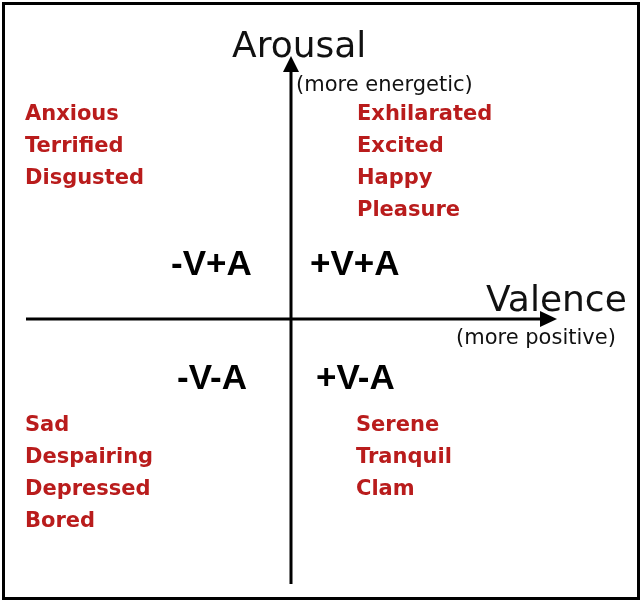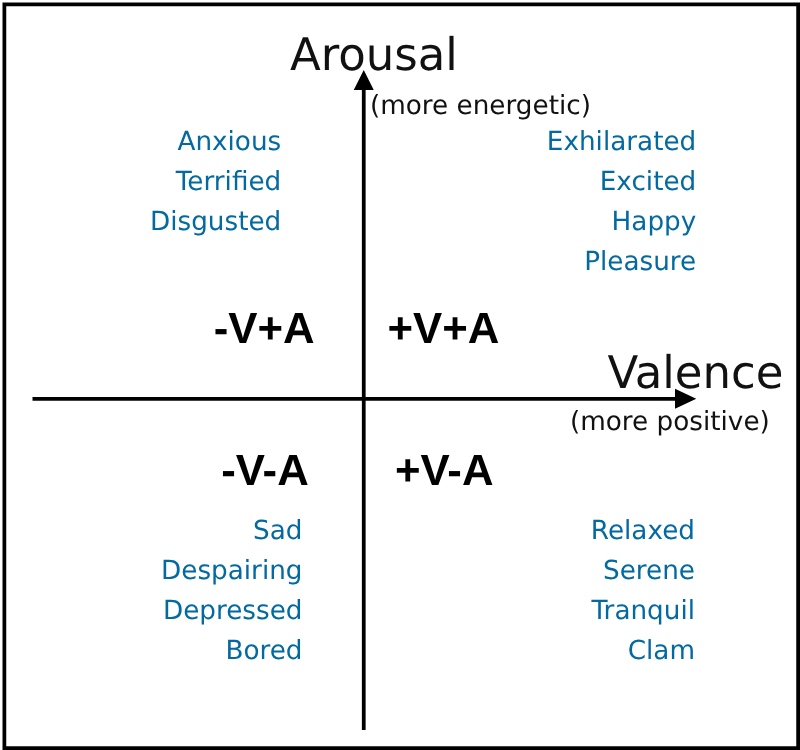--- a/index.html
+++ b/index.html
@@ -5,22 +5,22 @@
     html, body { margin: 0; padding: 0; background: #ffffff; }
     body { width: 640px; height: 600px; position: relative; overflow: hidden; }
     #frame {
       position: absolute; left: 2px; top: 2px; width: 632px; height: 592px;
       border: 3px solid #000; box-sizing: content-box; background: #fff;
     }
     svg.axes { position: absolute; left: 0; top: 0; }
     .t { position: absolute; font-family: "DejaVu Sans", sans-serif; color: #111; white-space: nowrap; }
     .axis-title { font-size: 36px; }
     .axis-sub { font-size: 21px; }
-    .word-list { position: absolute; font-family: "DejaVu Sans", sans-serif; font-size: 21px; color: #0369a1;
-                 text-align: right; line-height: 32px; width: 200px; }
+    .word-list { position: absolute; font-family: "DejaVu Sans", sans-serif; font-size: 21px; color: #b91c1c;
+                 text-align: left; line-height: 32px; width: 200px; font-weight: bold; }
     .word-list div { white-space: nowrap; }
     .quad { position: absolute; font-family: "Liberation Sans", sans-serif; font-weight: bold;
             font-size: 35px; color: #000; white-space: nowrap; }
   </style>
 </head>
 <body>
 
 <div id="frame"></div>
 
 <svg class="axes" width="640" height="600">
@@ -49,25 +49,24 @@
   <div>Excited</div>
   <div>Happy</div>
   <div>Pleasure</div>
 </div>
 
 <div class="quad" style="left:171px; top:243px;">-V+A</div>
 <div class="quad" style="left:310px; top:243px;">+V+A</div>
 <div class="quad" style="left:177px; top:357px;">-V-A</div>
 <div class="quad" style="left:316px; top:357px;">+V-A</div>
 
-<div class="word-list" style="left:42px; top:408px;">
+<div class="word-list" style="left:25px; top:408px;">
   <div>Sad</div>
   <div>Despairing</div>
   <div>Depressed</div>
   <div>Bored</div>
 </div>
 
 <div class="word-list" style="left:356px; top:408px;">
-  <div>Relaxed</div>
   <div>Serene</div>
   <div>Tranquil</div>
   <div>Clam</div>
 </div>
 
 </body></html>

